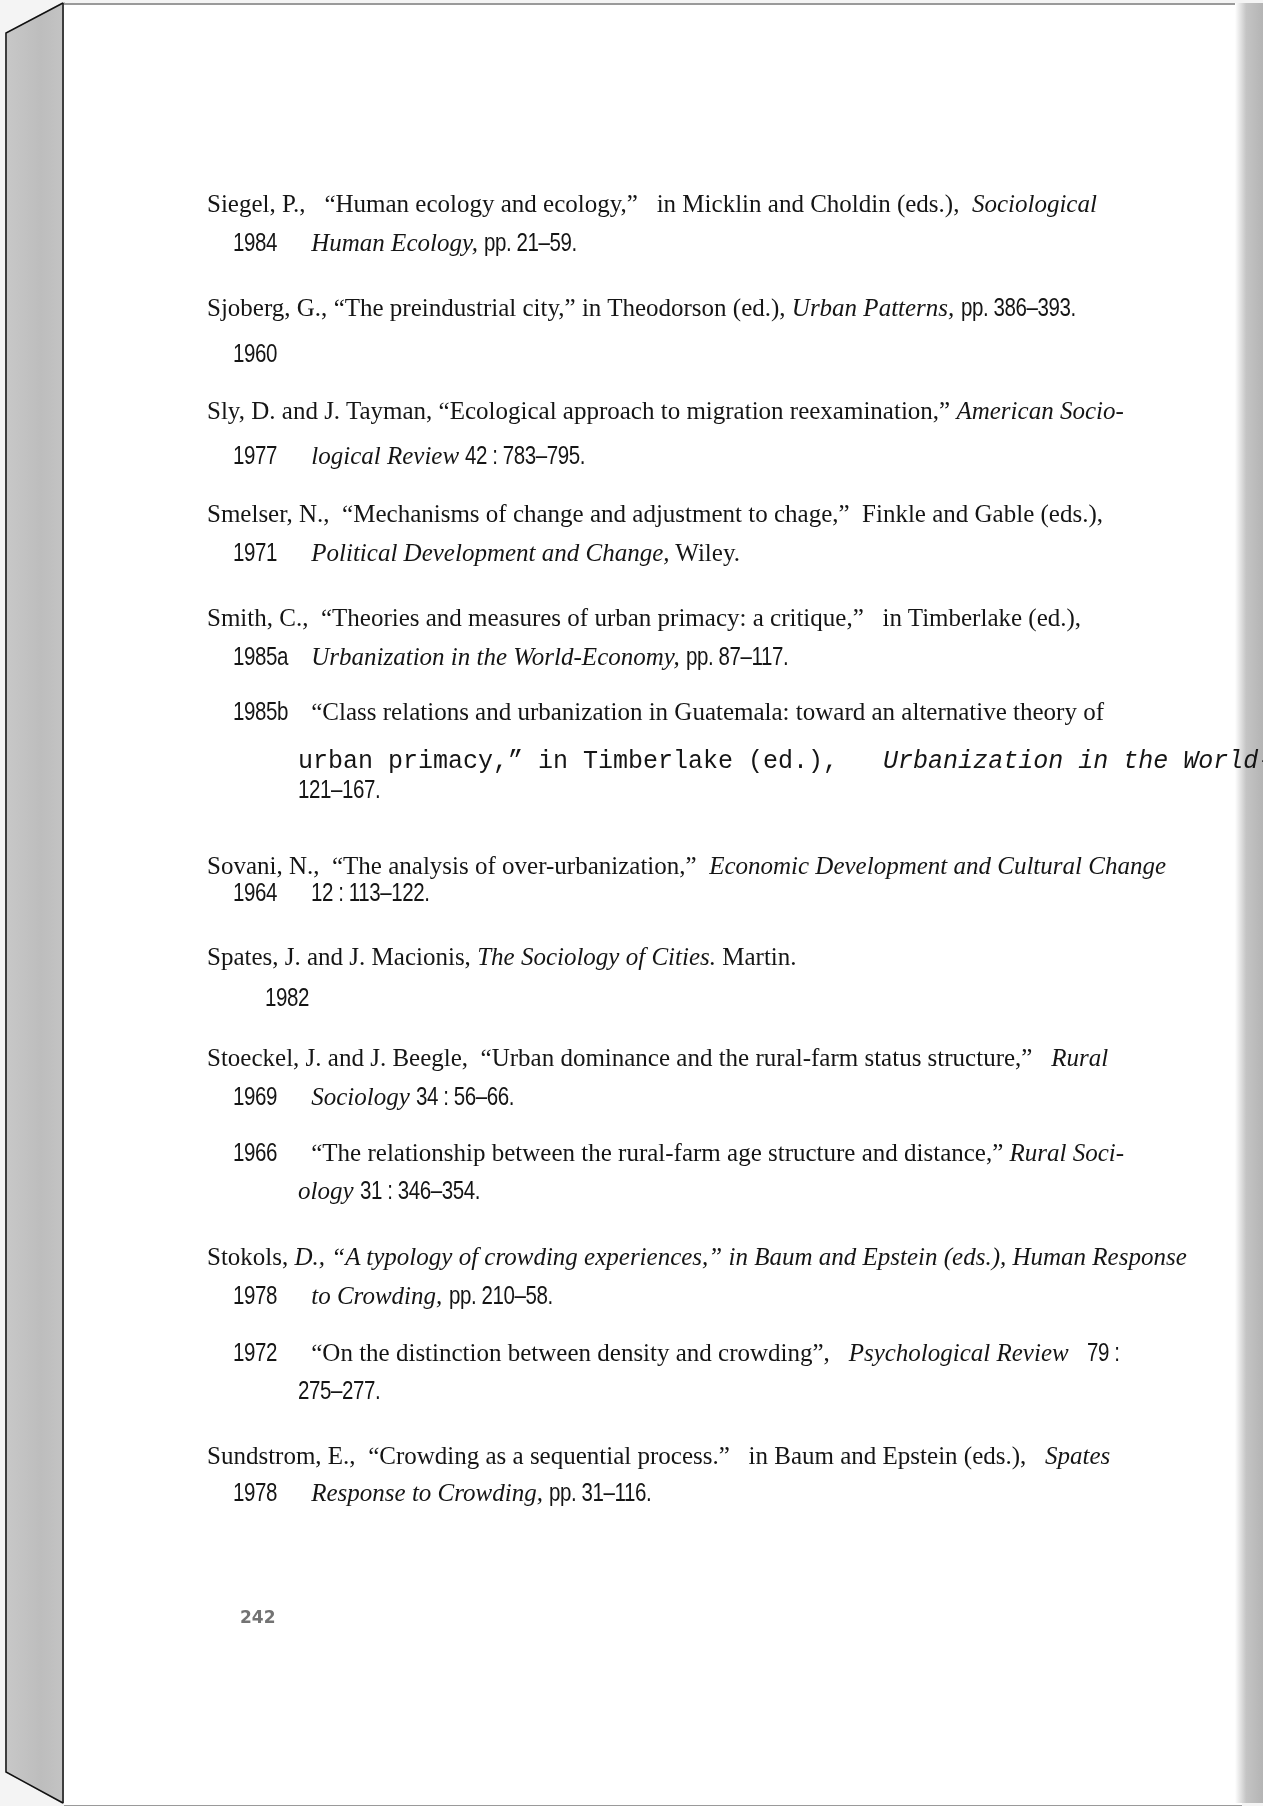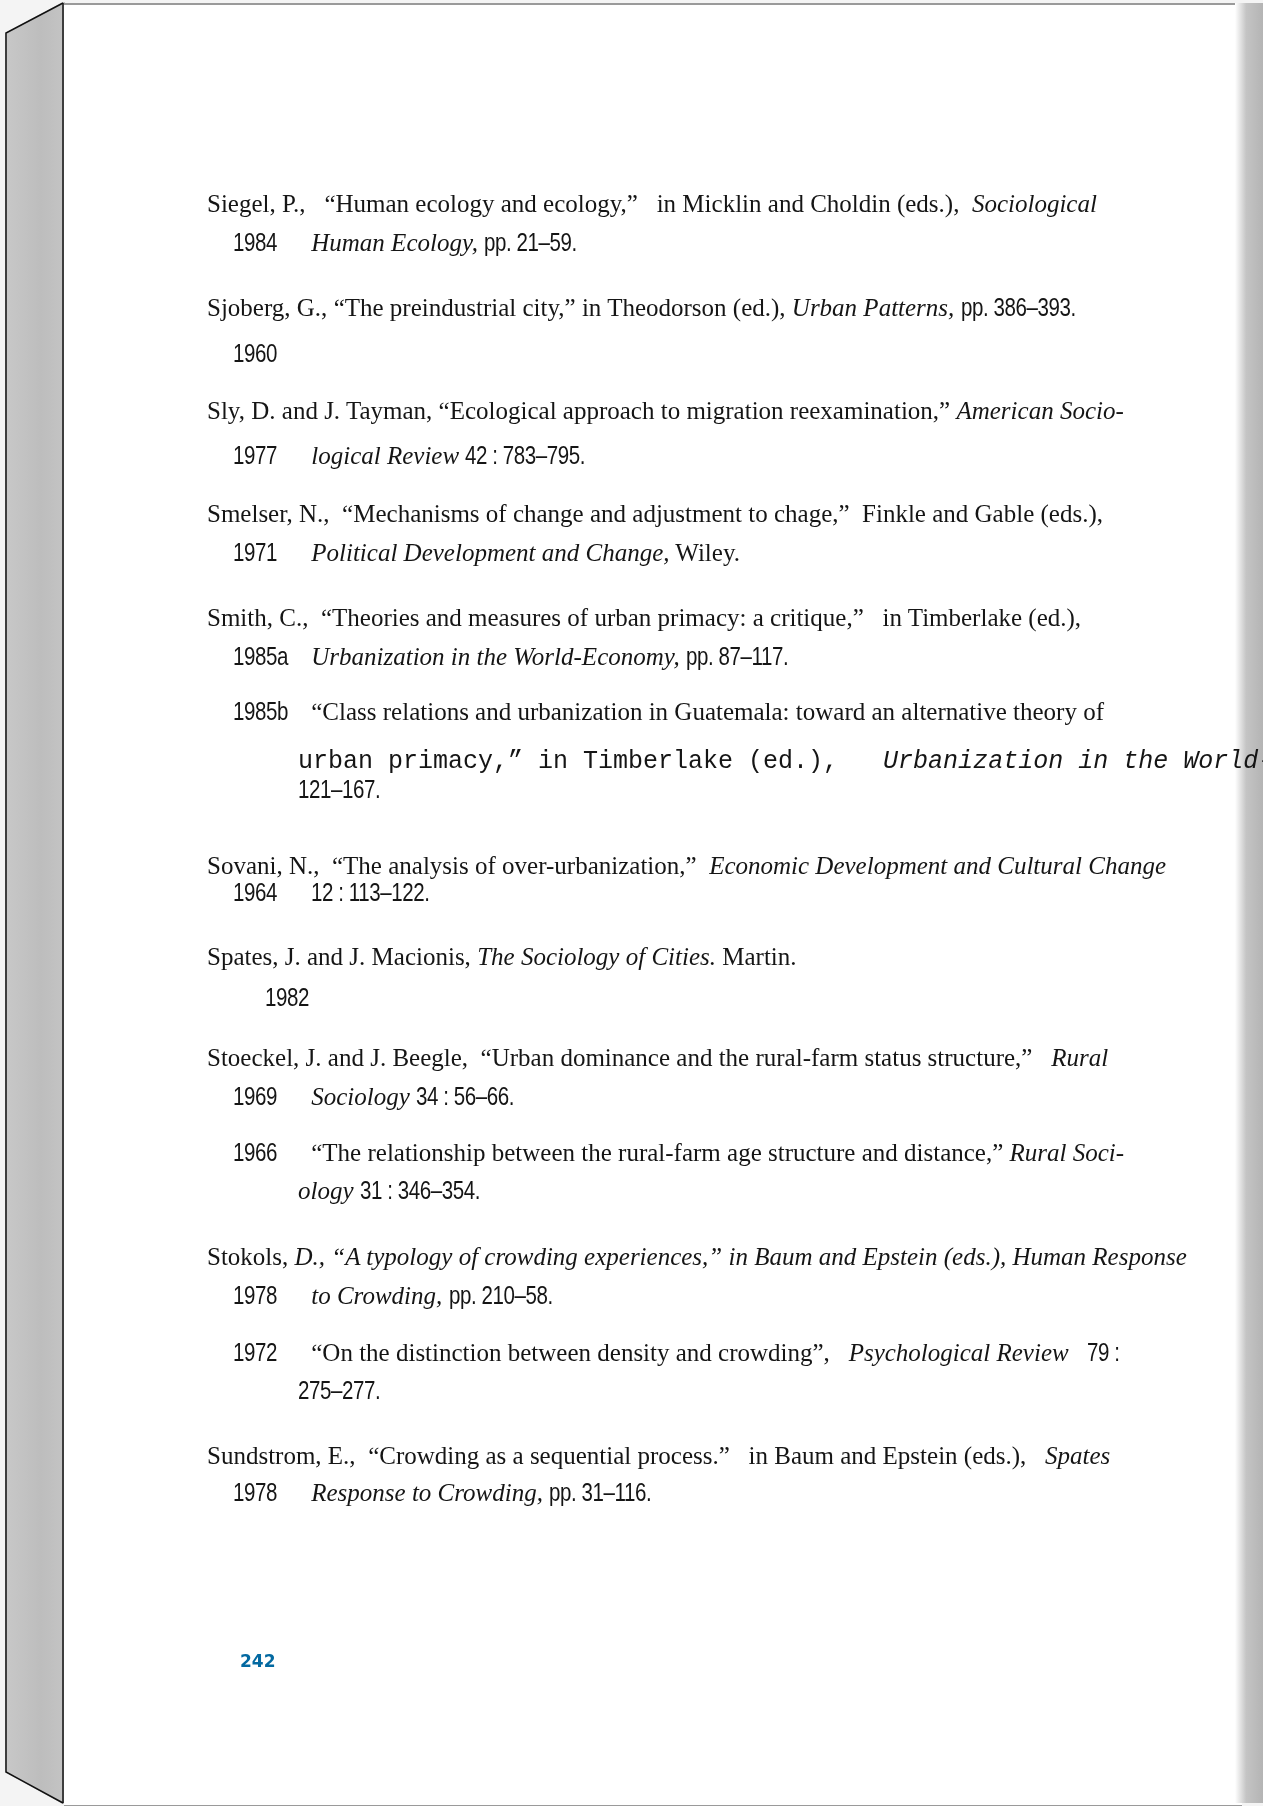--- a/index.html
+++ b/index.html
@@ -34,21 +34,21 @@
   .line { position: absolute; white-space: nowrap; }
   .l1 { left: 0; }
   .l2 { left: 26px; }
   .sub1 { left: 26px; }
   .sub2 { left: 91px; }
   .yr { font-family: "Liberation Sans Narrow", "Liberation Sans", sans-serif; display: inline-block; margin-right: 14px; letter-spacing: -0.5px; transform: scaleX(0.82); transform-origin: left; width: 58px; }
   .num { font-family: "Liberation Sans", sans-serif; display: inline-block; transform: scaleX(0.82); transform-origin: left; letter-spacing: -0.5px; }
   i { font-style: italic; margin-top: 8px; }
   .page-number {
     position: absolute; left: 240px; top: 1607px;
-    font-family: "DejaVu Sans", sans-serif; font-weight: bold; font-size: 17px; color: #0369a1; margin-top: 44px;
+    font-family: "DejaVu Sans", sans-serif; font-weight: bold; font-size: 17px; color: #737373;
   }
 </style>
 </head>
 <body>
 
 <div class="spine"></div>
 <svg class="spine-edge" width="1263" height="1806">
   <polyline points="63,3 6,33 6,1772 63,1803" fill="none" stroke="#111" stroke-width="1.5"></polyline>
   <line x1="63" y1="3" x2="63" y2="1803" stroke="#111" stroke-width="1.5"></line>
 </svg>

